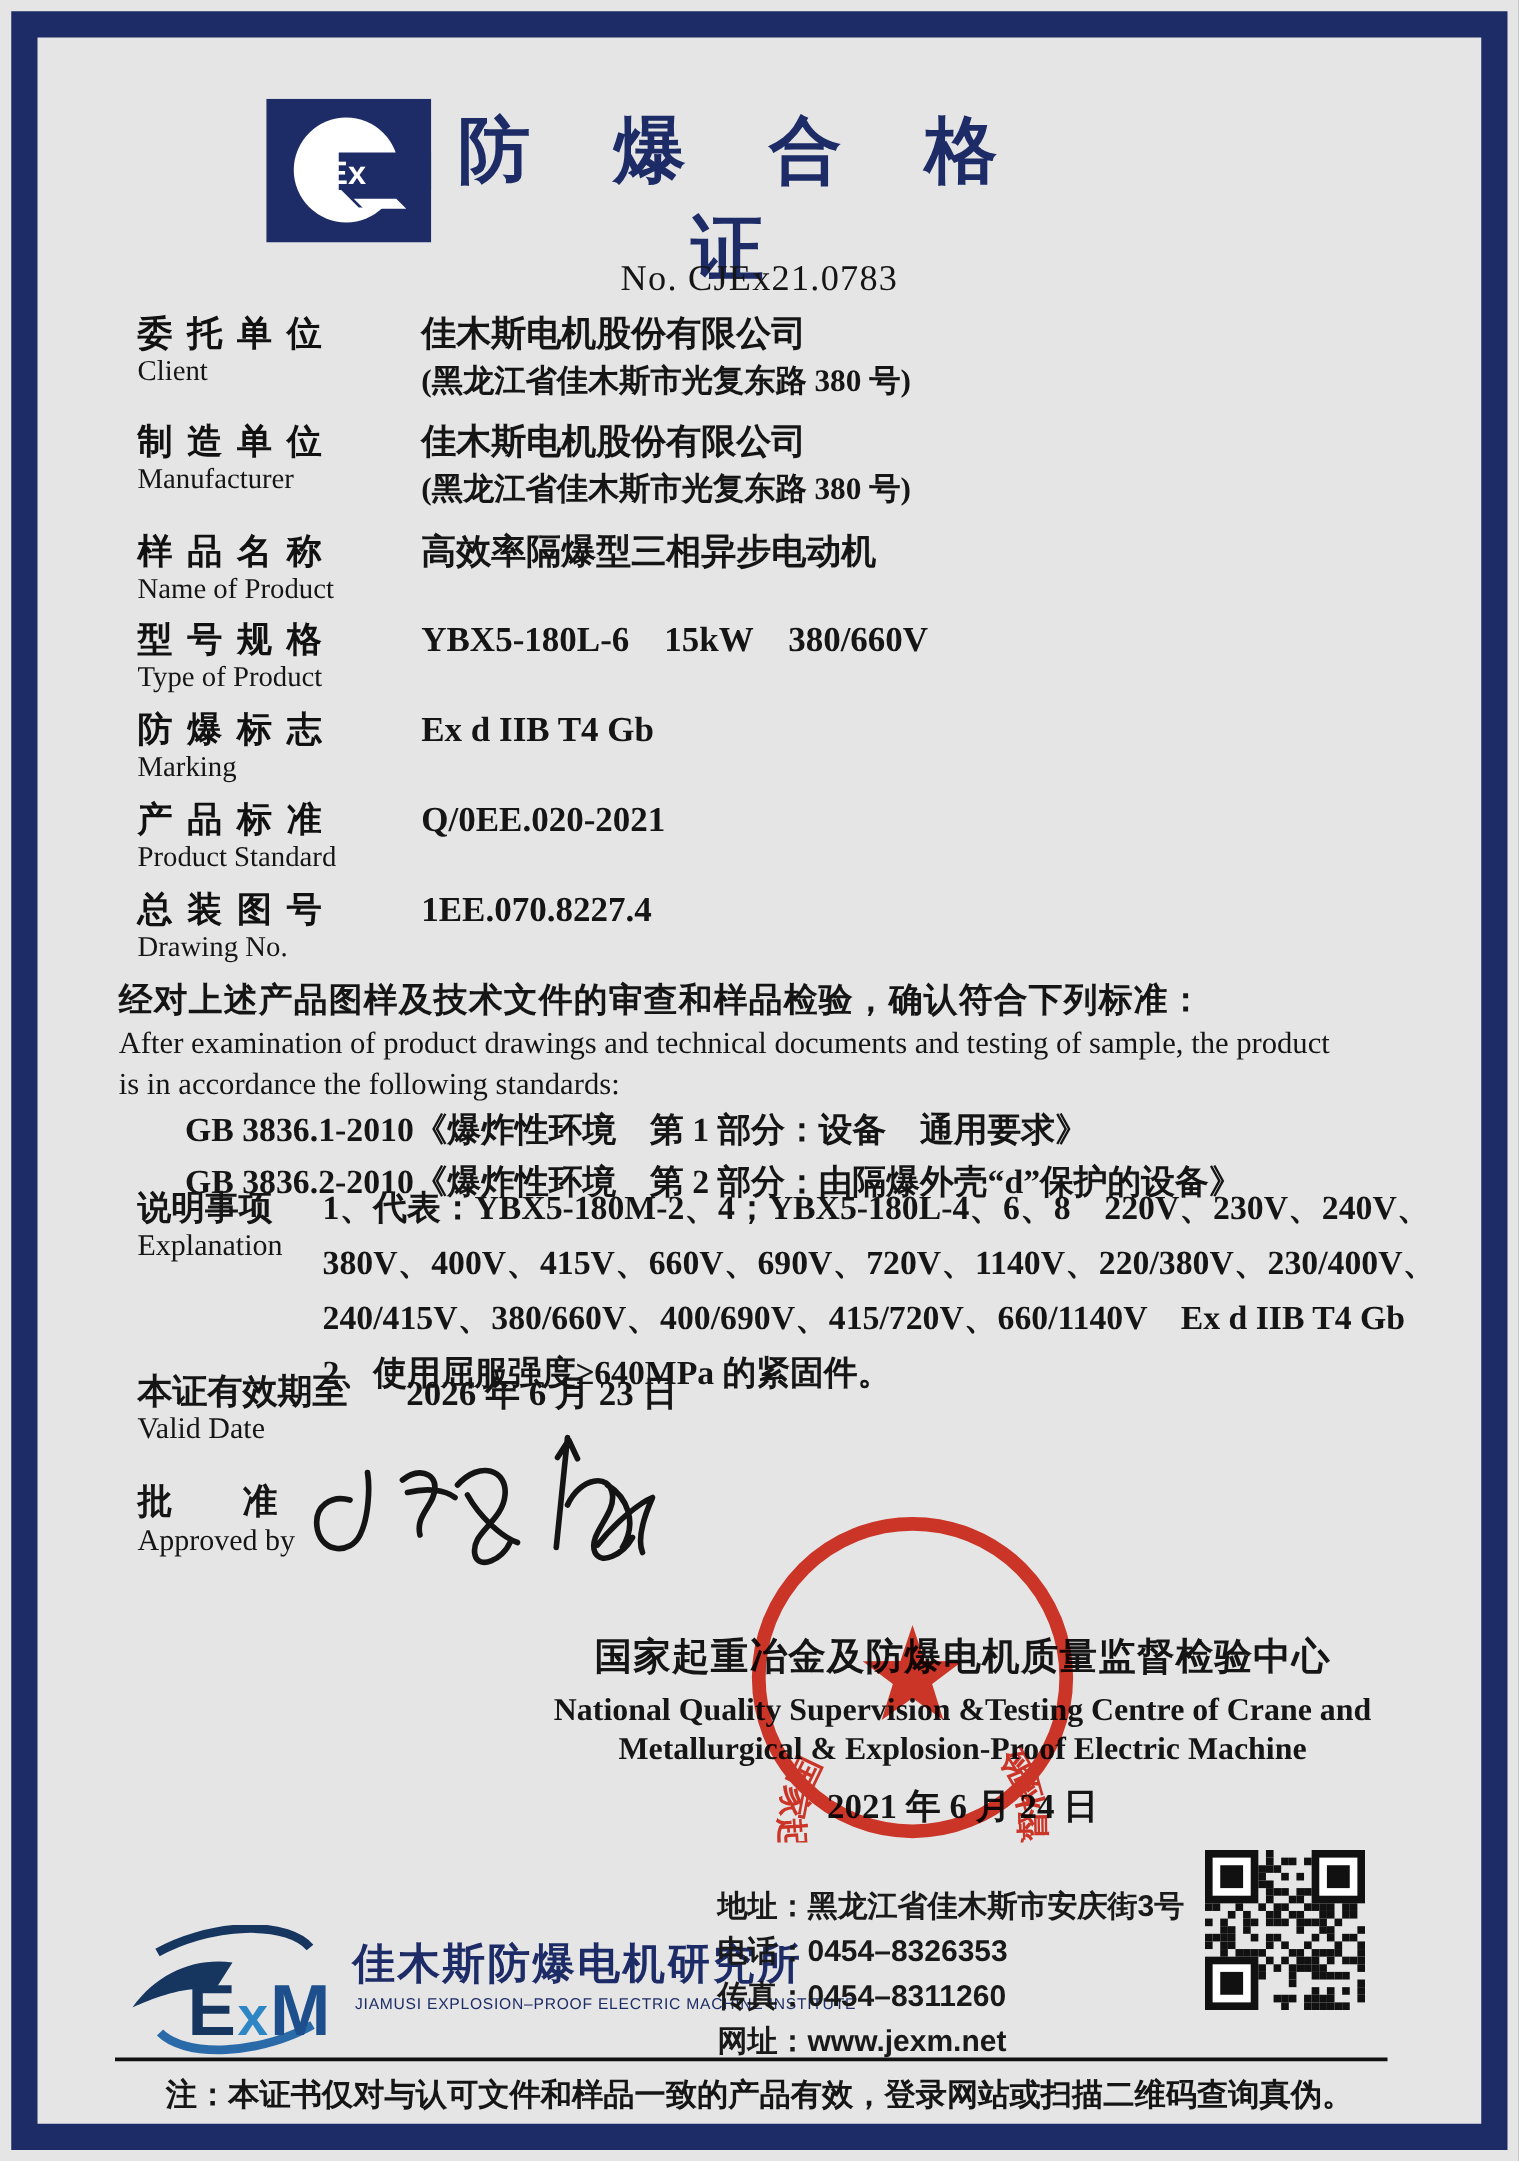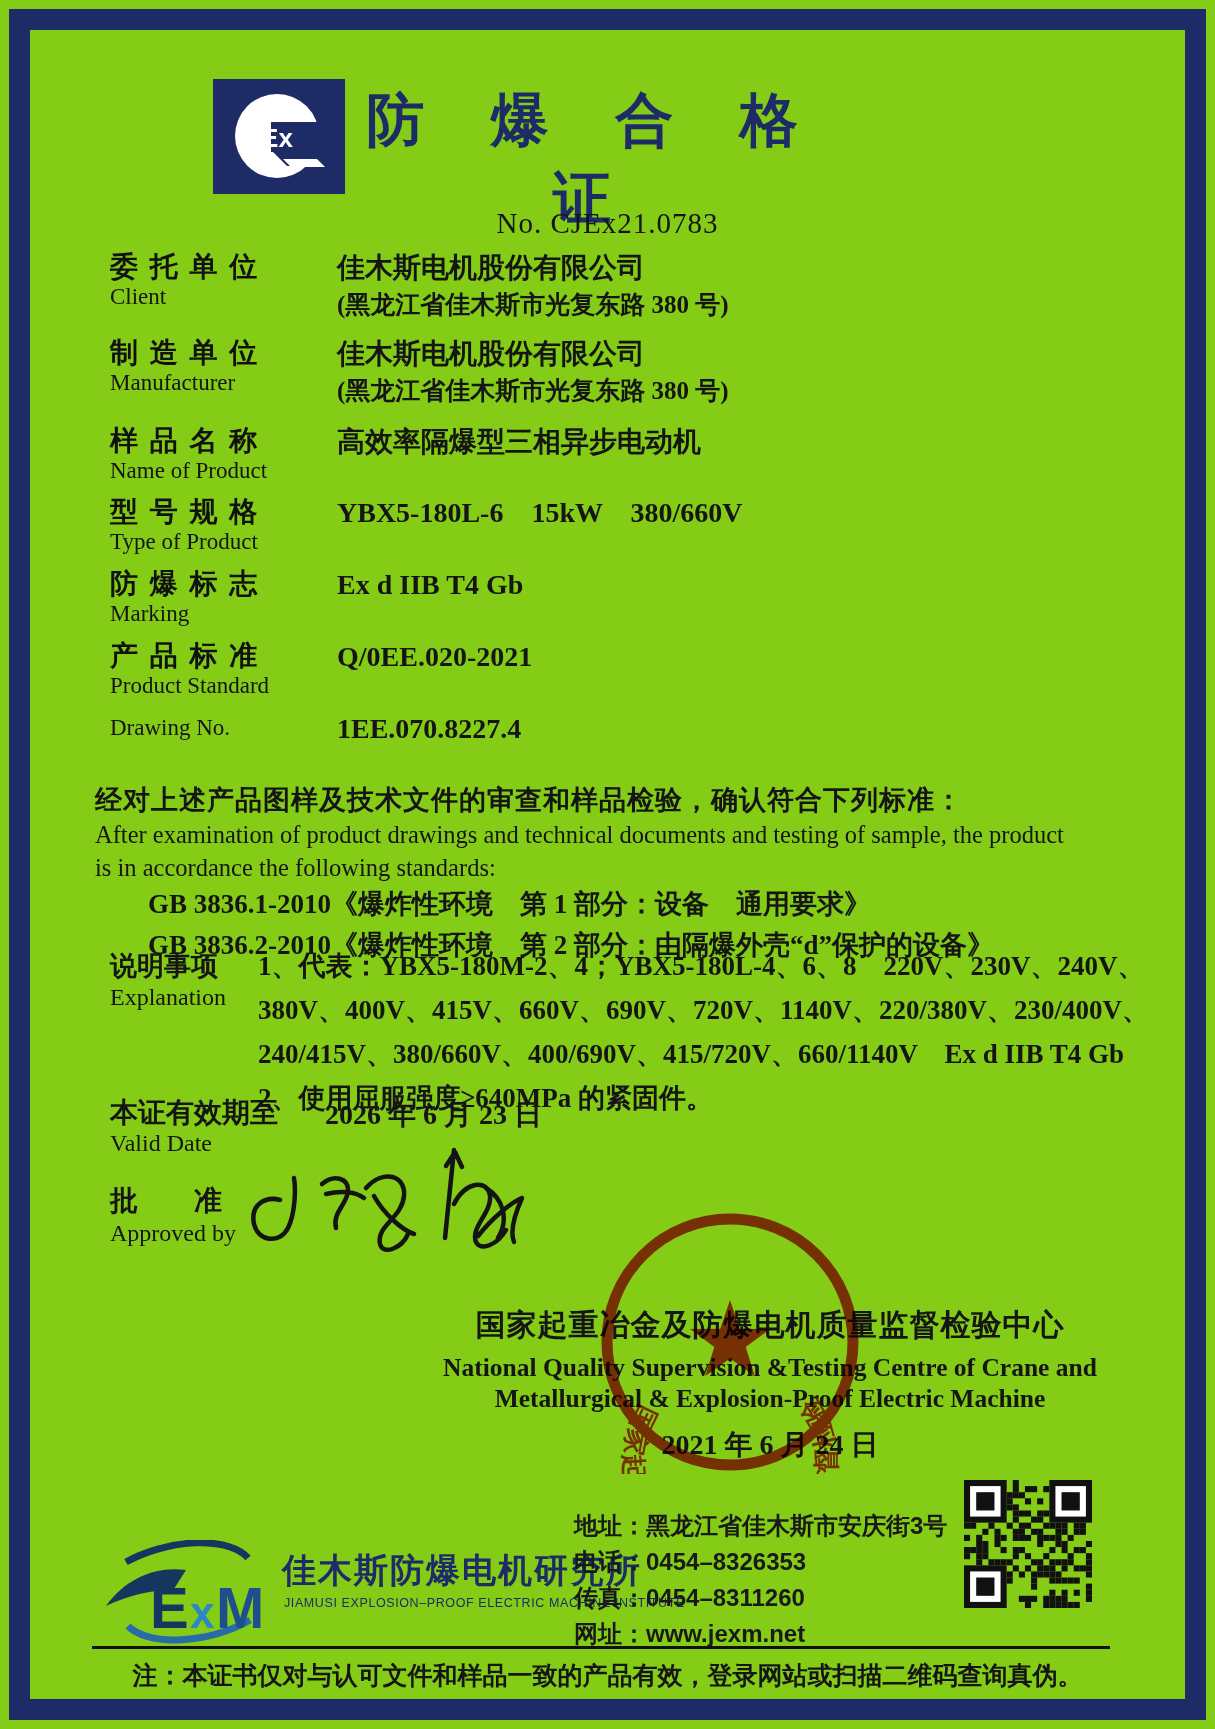--- a/index.html
+++ b/index.html
@@ -1,17 +1,17 @@
 <!DOCTYPE html>
 <html><head>
 <meta charset="utf-8">
 <style>
   html,body{margin:0;padding:0;background:#9a9a9a;}
   .page{
-    position:relative;width:1215px;height:1729px;background:#84cc16;
+    position:relative;width:1215px;height:1729px;background:#e5e5e5;
     font-family:"Liberation Serif","DejaVu Serif",serif;color:#151515;overflow:hidden;
   }
   .frame{position:absolute;left:9px;top:9px;right:9px;bottom:9px;border:21px solid #1d2c67;pointer-events:none;}
   .sans{font-family:"Liberation Sans","DejaVu Sans",sans-serif;}
   
   .exlogo{position:absolute;left:213px;top:79px;width:132px;height:115px;}
   .title-cn{position:absolute;left:330px;top:82px;width:530px;text-align:center;
     font-size:58px;font-weight:bold;letter-spacing:26px;color:#1d2c67;}
   .title-en{position:absolute;left:330px;top:152px;width:530px;text-align:center;
     font-size:27px;font-weight:bold;color:#1d2c67;word-spacing:9px;letter-spacing:1px;}
@@ -100,20 +100,21 @@
     <div class="lcn sans">防 爆 标 志</div>
     <div class="len">Marking</div>
     <div class="val">Ex d IIB T4 Gb</div>
   </div>
   <div class="frow" style="top:641px">
     <div class="lcn sans">产 品 标 准</div>
     <div class="len">Product Standard</div>
     <div class="val">Q/0EE.020-2021</div>
   </div>
   <div class="frow" style="top:713px">
+    <div class="lcn sans">总 装 图 号</div>
     <div class="len">Drawing No.</div>
     <div class="val">1EE.070.8227.4</div>
   </div>
 
   <div class="stm-cn sans">经对上述产品图样及技术文件的审查和样品检验，确认符合下列标准：</div>
   <div class="stm-en">
     <div>After examination of product drawings and technical documents and testing of sample, the product</div>
     <div>is in accordance the following standards:</div>
   </div>
   <div class="std1">GB 3836.1-2010《爆炸性环境　第 1 部分：设备　通用要求》</div>

